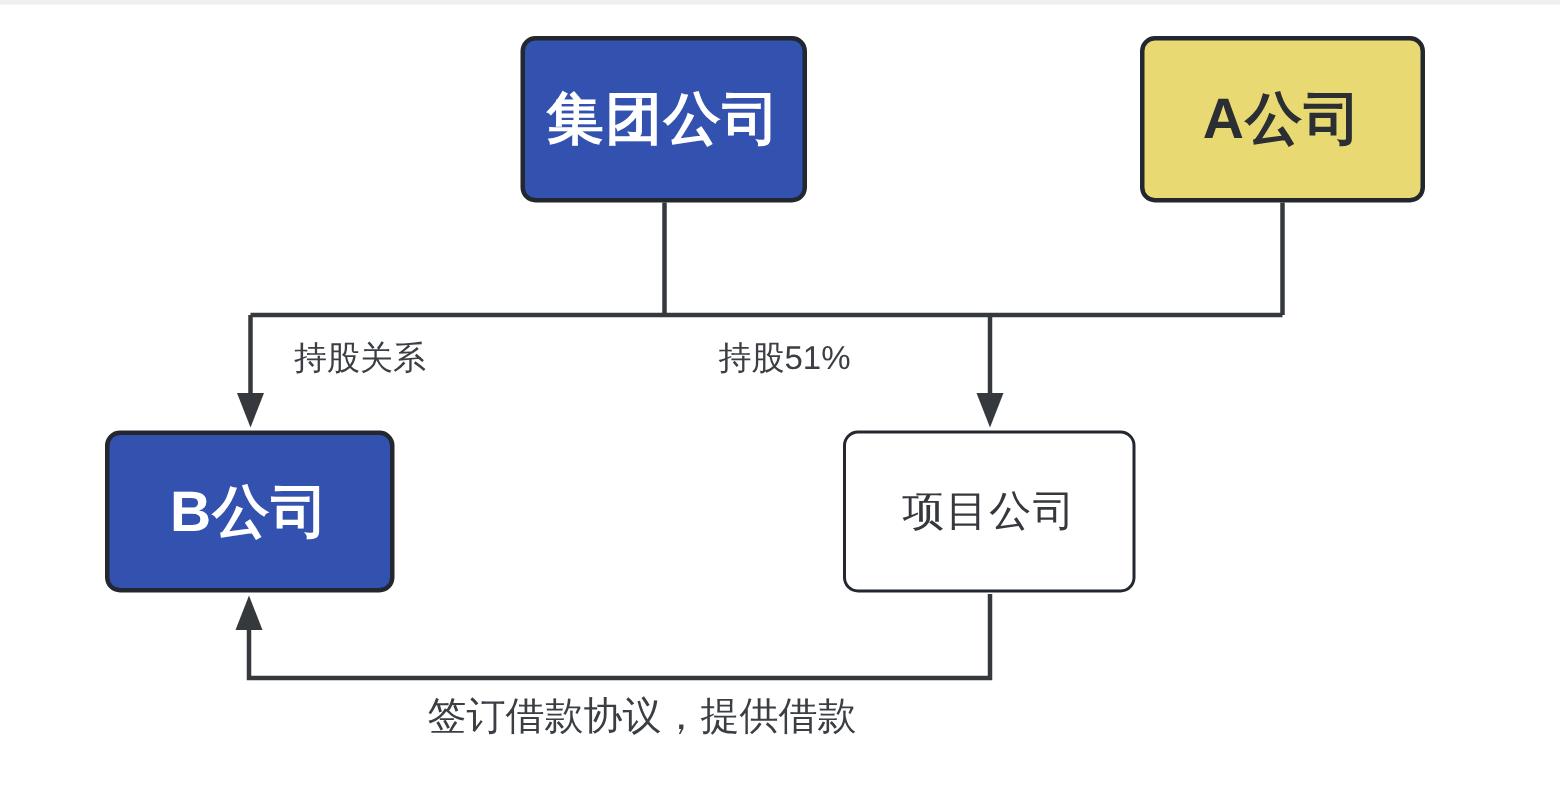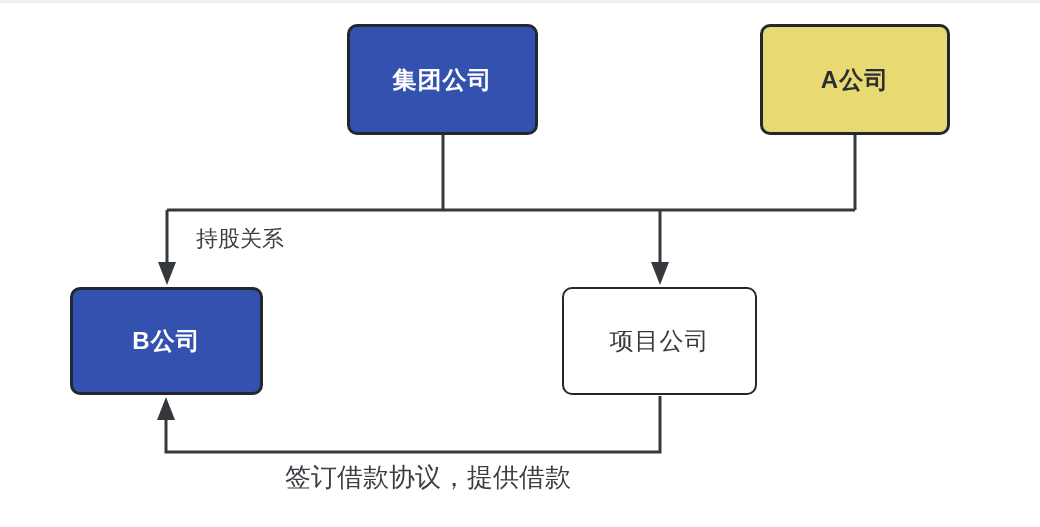--- a/index.html
+++ b/index.html
@@ -36,38 +36,38 @@
     width:1040px;height:527px;
   }
   .node{
     position:absolute;
     box-sizing:border-box;
     border:3px solid var(--node-border);
     border-radius:10px;
     display:flex;
     align-items:center;
     justify-content:center;
-    font-size:24px;
+    font-size:38px;
     font-weight:bold;
     letter-spacing:1px;
   }
   .node.blue{
     background:var(--primary-blue);
     color:var(--text-light);
   }
   .node.yellow{
     background:var(--accent-yellow);
     color:var(--text-dark);
     justify-content:center;
   }
   .node.plain{
     background:#ffffff;
     color:#35383d;
     font-weight:400;
-    font-size:24px;
+    font-size:28px;
     border-width:2.5px;
   }
   #node-group   {left:347px;top:24px; width:191px;height:111px;}
   #node-company-a{left:760px;top:24px; width:190px;height:111px;}
   #node-company-b{left:70px; top:287px;width:193px;height:108px;}
   #node-project {left:562px;top:287px;width:195px;height:108px;}
   .edge-label{
     position:absolute;
     font-size:22px;
     color:var(--text-gray);
@@ -121,17 +121,18 @@
   <div class="node blue" id="node-company-b">
     <span>B公司</span>
   </div>
 
   <div class="node plain" id="node-project">
     <span>项目公司</span>
   </div>
 
   <div class="edge-label" id="label-holding-relation">持股关系</div>
 
+  <div class="edge-label" id="label-holding-51">持股51%</div>
 
 
   <div id="label-loan">签订借款协议，提供借款</div>
 
 </div>
 
 </body></html>

